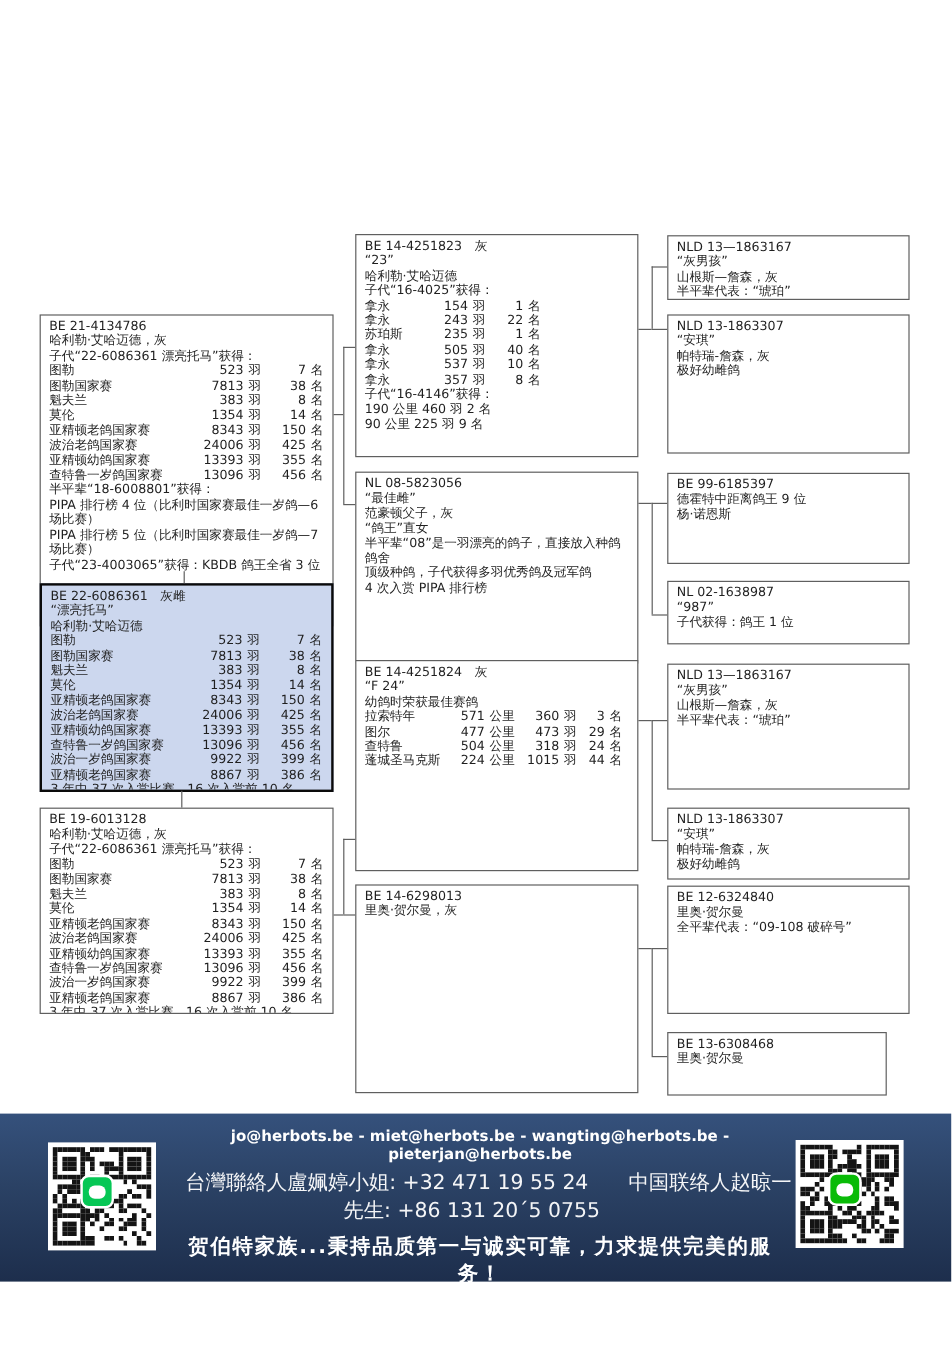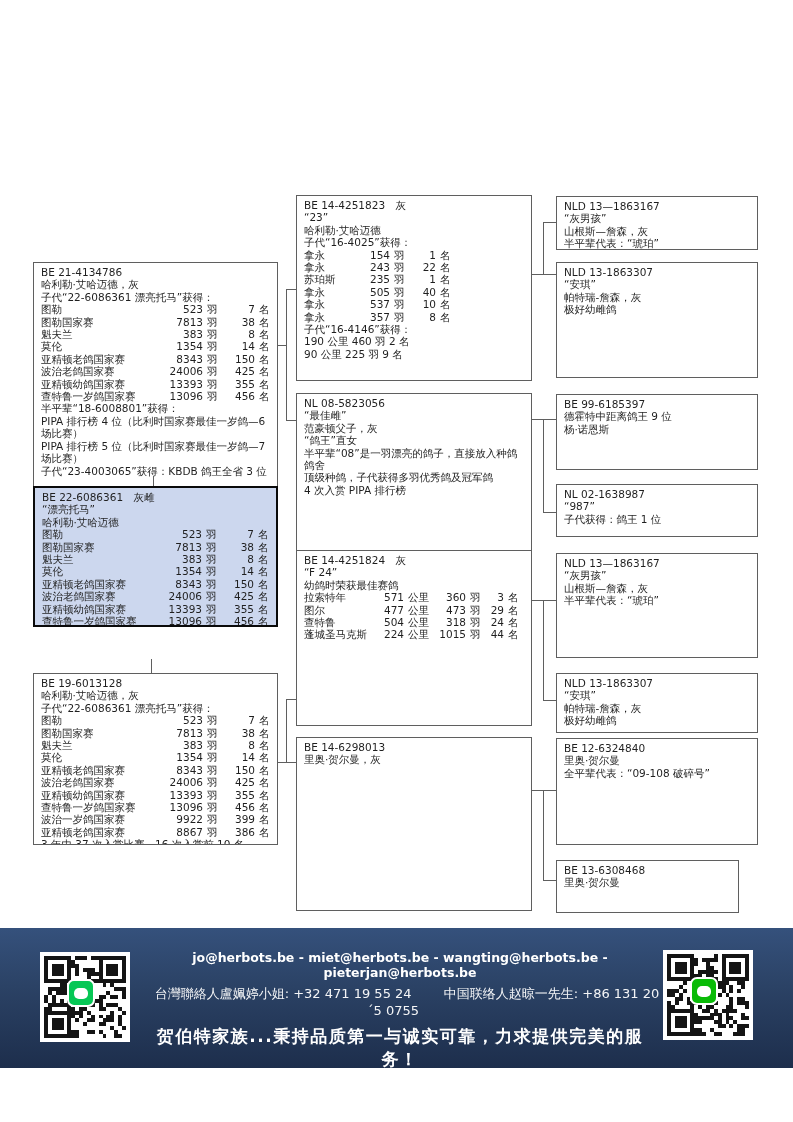--- a/index.html
+++ b/index.html
@@ -30,22 +30,22 @@
 
   
   #footer { position:absolute; left:0; top:928px; width:793px; height:140px;
             background:linear-gradient(180deg,#35517c 0%,#2b4265 42%,#1d2e4c 100%); }
   .fcenter { position:absolute; left:140px; top:8px; width:520px; text-align:center; color:#fff; }
   .logo-row { display:flex; align-items:baseline; justify-content:center; gap:13px; height:48px; }
   .brand { font-family:"DejaVu Serif", serif; font-style:italic; font-weight:bold;
            font-size:38px; letter-spacing:1px; line-height:44px; }
   .slogan { font-family:"DejaVu Serif", serif; font-size:24px; letter-spacing:7px; font-weight:bold; }
   .site { font-weight:bold; font-size:19px; letter-spacing:0.5px; }
-  .emails { font-weight:bold; font-size:12.5px; margin-top:14px; }
-  .contacts { font-size:13px; margin-top:5px; opacity:0.95; }
+  .emails { font-weight:bold; font-size:12.5px; margin-top:3px; }
+  .contacts { font-size:17px; margin-top:5px; opacity:0.95; }
   .contacts span { margin:0 14px; }
   .tagline { font-size:17px; font-weight:bold; letter-spacing:1.5px; margin-top:7px; }
 
   
   .qr { position:absolute; width:90px; height:90px; background:#fff; padding:4px; box-sizing:border-box; }
   .qr-left  { left:40px;  top:24px; }
   .qr-right { left:663px; top:22px; }
   .qr-grid { position:relative; width:82px; height:82px; display:grid;
              grid-template-columns:repeat(21,1fr); grid-template-rows:repeat(21,1fr); }
   .qc { background:#fff; } .qc.on { background:#141414; }
@@ -117,21 +117,21 @@
           <span>13096</span>
           <span>羽</span>
           <span>456</span>
           <span>名</span>
         </div>
         <div class="ln">半平辈“18-6008801”获得：</div>
         <div class="ln">PIPA 排行榜 4 位（比利时国家赛最佳一岁鸽—6 场比赛）</div>
         <div class="ln">PIPA 排行榜 5 位（比利时国家赛最佳一岁鸽—7 场比赛）</div>
         <div class="ln">子代“23-4003065”获得：KBDB 鸽王全省 3 位</div>
       </div>
-      <div class="pbox hl" style="left: 33px; top: 486px; width: 245px; height: 141px;">
+      <div class="pbox hl" style="left: 33px; top: 486px; width: 245px; height: 174px;">
         <div class="ln">BE 22-6086361　灰雌</div>
         <div class="ln">“漂亮托马”</div>
         <div class="ln">哈利勒·艾哈迈德</div>
         <div class="ln row">
           <span>图勒</span>
           <span>523</span>
           <span>羽</span>
           <span>7</span>
           <span>名</span>
         </div>

